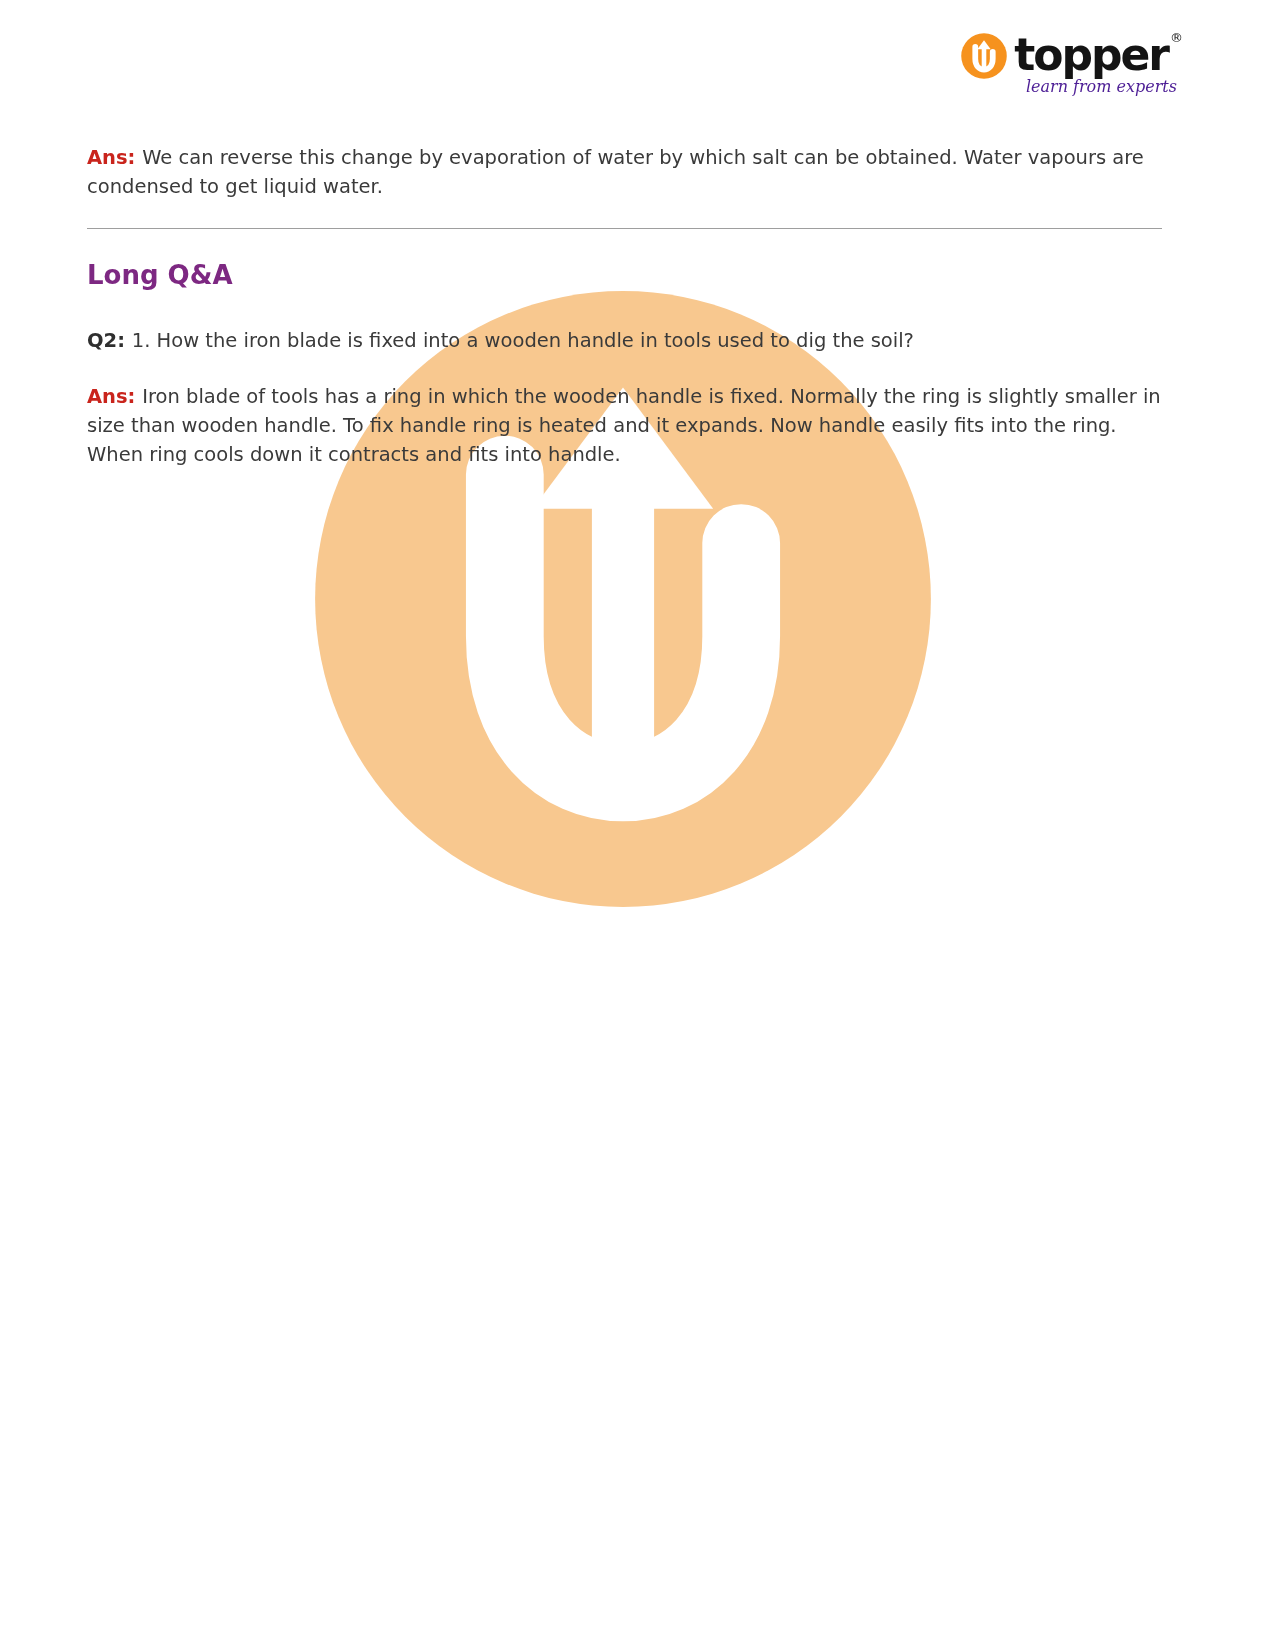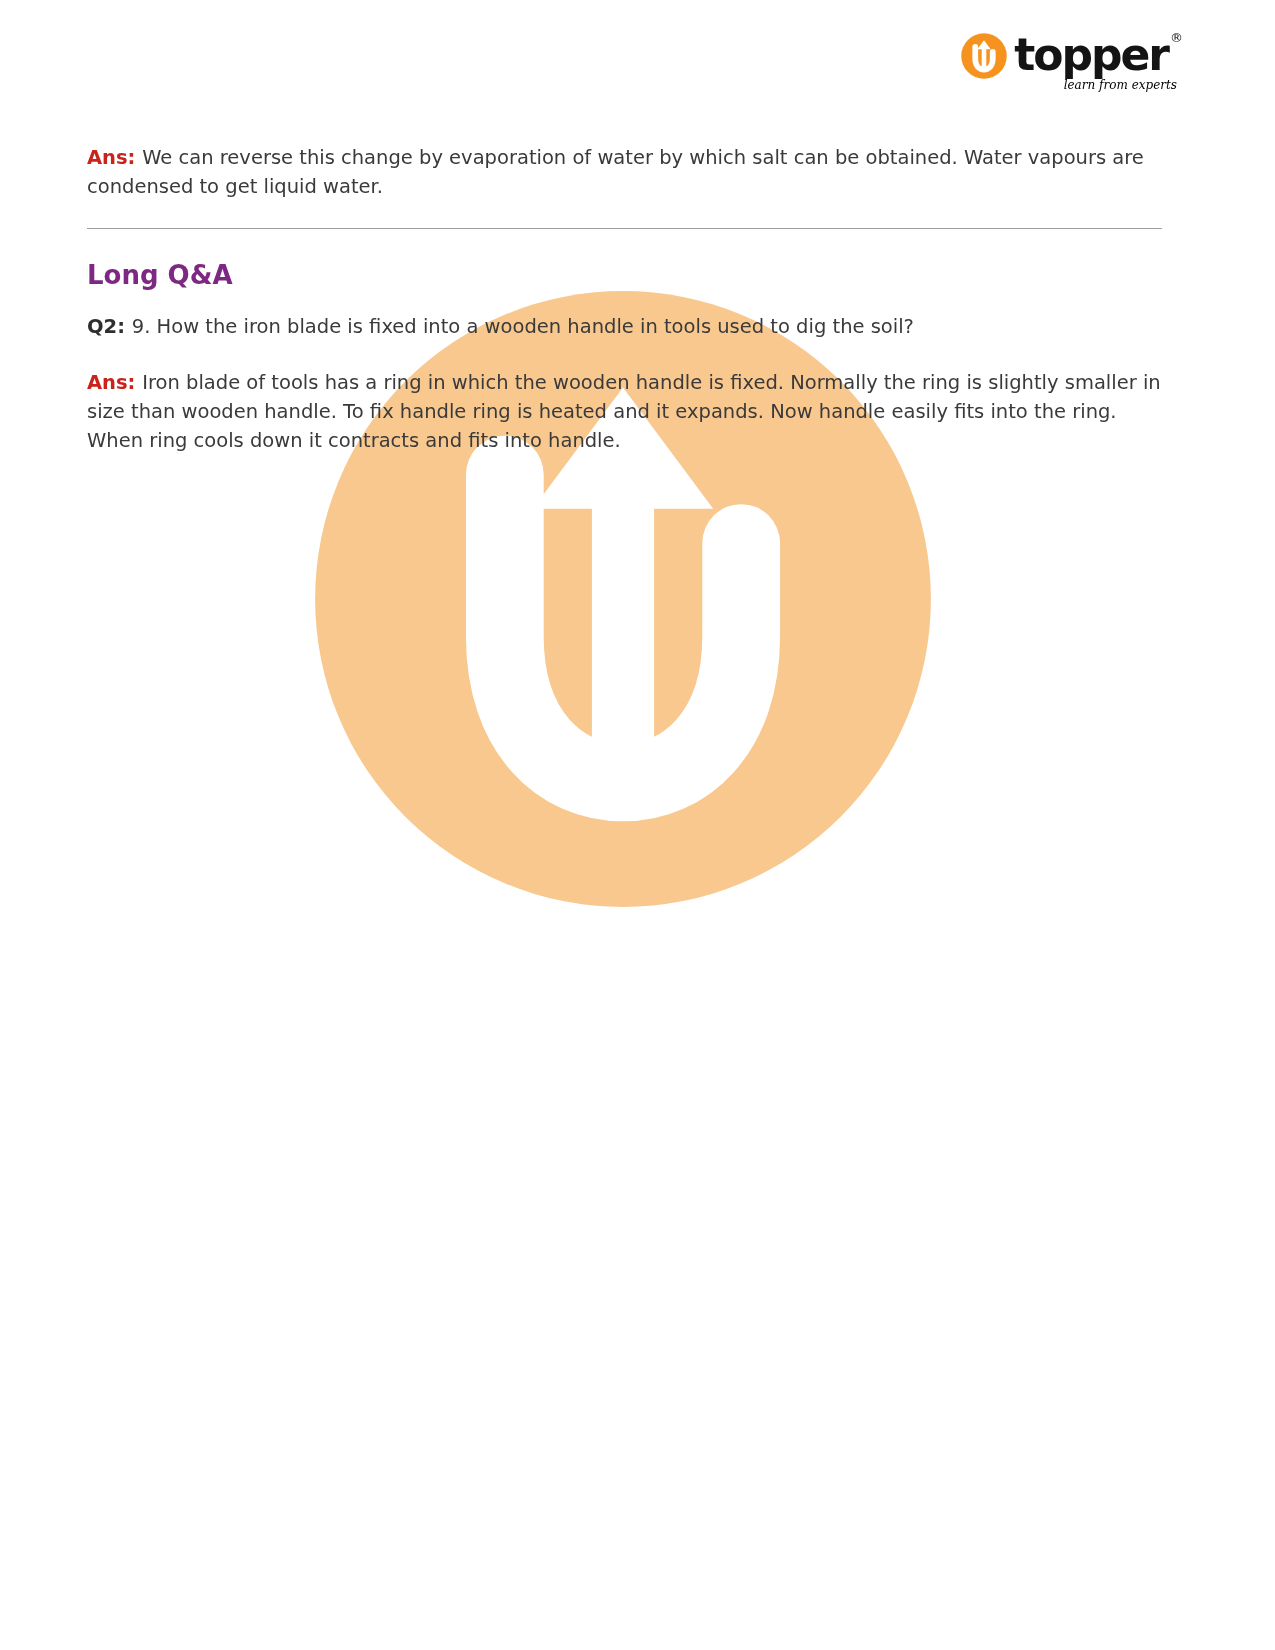--- a/index.html
+++ b/index.html
@@ -49,23 +49,23 @@
     letter-spacing:-2px;
     line-height:44px;
   }
   .logo-reg{
     font-size:13px;
     color:#141414;
     margin-left:2px;
     margin-top:-2px;
   }
   .logo-tagline{
-    font-size:12px;
+    font-size:16px;
     font-style:italic;
-    color:#000000;
+    color:#4c1d95;
     margin-top:2px;
     margin-right:6px;
     font-family:"DejaVu Serif","Liberation Serif",serif;
   }
   
   .content{
     position:relative;
     z-index:1;
     padding:143px 113px 0 87px;
     font-size:19.5px;
@@ -78,21 +78,21 @@
   .rule{
     border:none;
     border-top:1px solid #9e9e9e;
     margin:3px 0 31px 0;
   }
   .section-heading{
     font-size:26px;
     line-height:30px;
     font-weight:bold;
     color:#7d2882;
-    margin:0 0 22px 0;
+    margin:0 0 36px 0;
   }
 </style>
 </head>
 <body>
 
 <div class="page">
 
   <div class="watermark">
     <svg viewBox="0 0 200 200" xmlns="http://www.w3.org/2000/svg" aria-hidden="true">
       <circle cx="100" cy="100" r="99" fill="#f8c88f"></circle>
@@ -126,21 +126,21 @@
       <span class="label ans-label">Ans:</span><span>We can reverse this change by evaporation of water by which salt can be obtained. Water vapours are condensed to get liquid water.</span>
     </p>
 
     <hr class="rule">
 
     <h2 class="section-heading">Long Q&amp;A</h2>
 
 
 
     <p>
-      <span class="label q-label">Q2:</span><span>9. How the iron blade is fixed into a wooden handle in tools used to dig the soil?</span>
+      <span class="label q-label">Q2:</span><span>1. How the iron blade is fixed into a wooden handle in tools used to dig the soil?</span>
     </p>
 
     <p>
       <span class="label ans-label">Ans:</span><span>Iron blade of tools has a ring in which the wooden handle is fixed. Normally the ring is slightly smaller in size than wooden handle. To fix handle ring is heated and it expands. Now handle easily fits into the ring. When ring cools down it contracts and fits into handle.</span>
     </p>
 
   </main>
 </div>
 
 </body></html>

